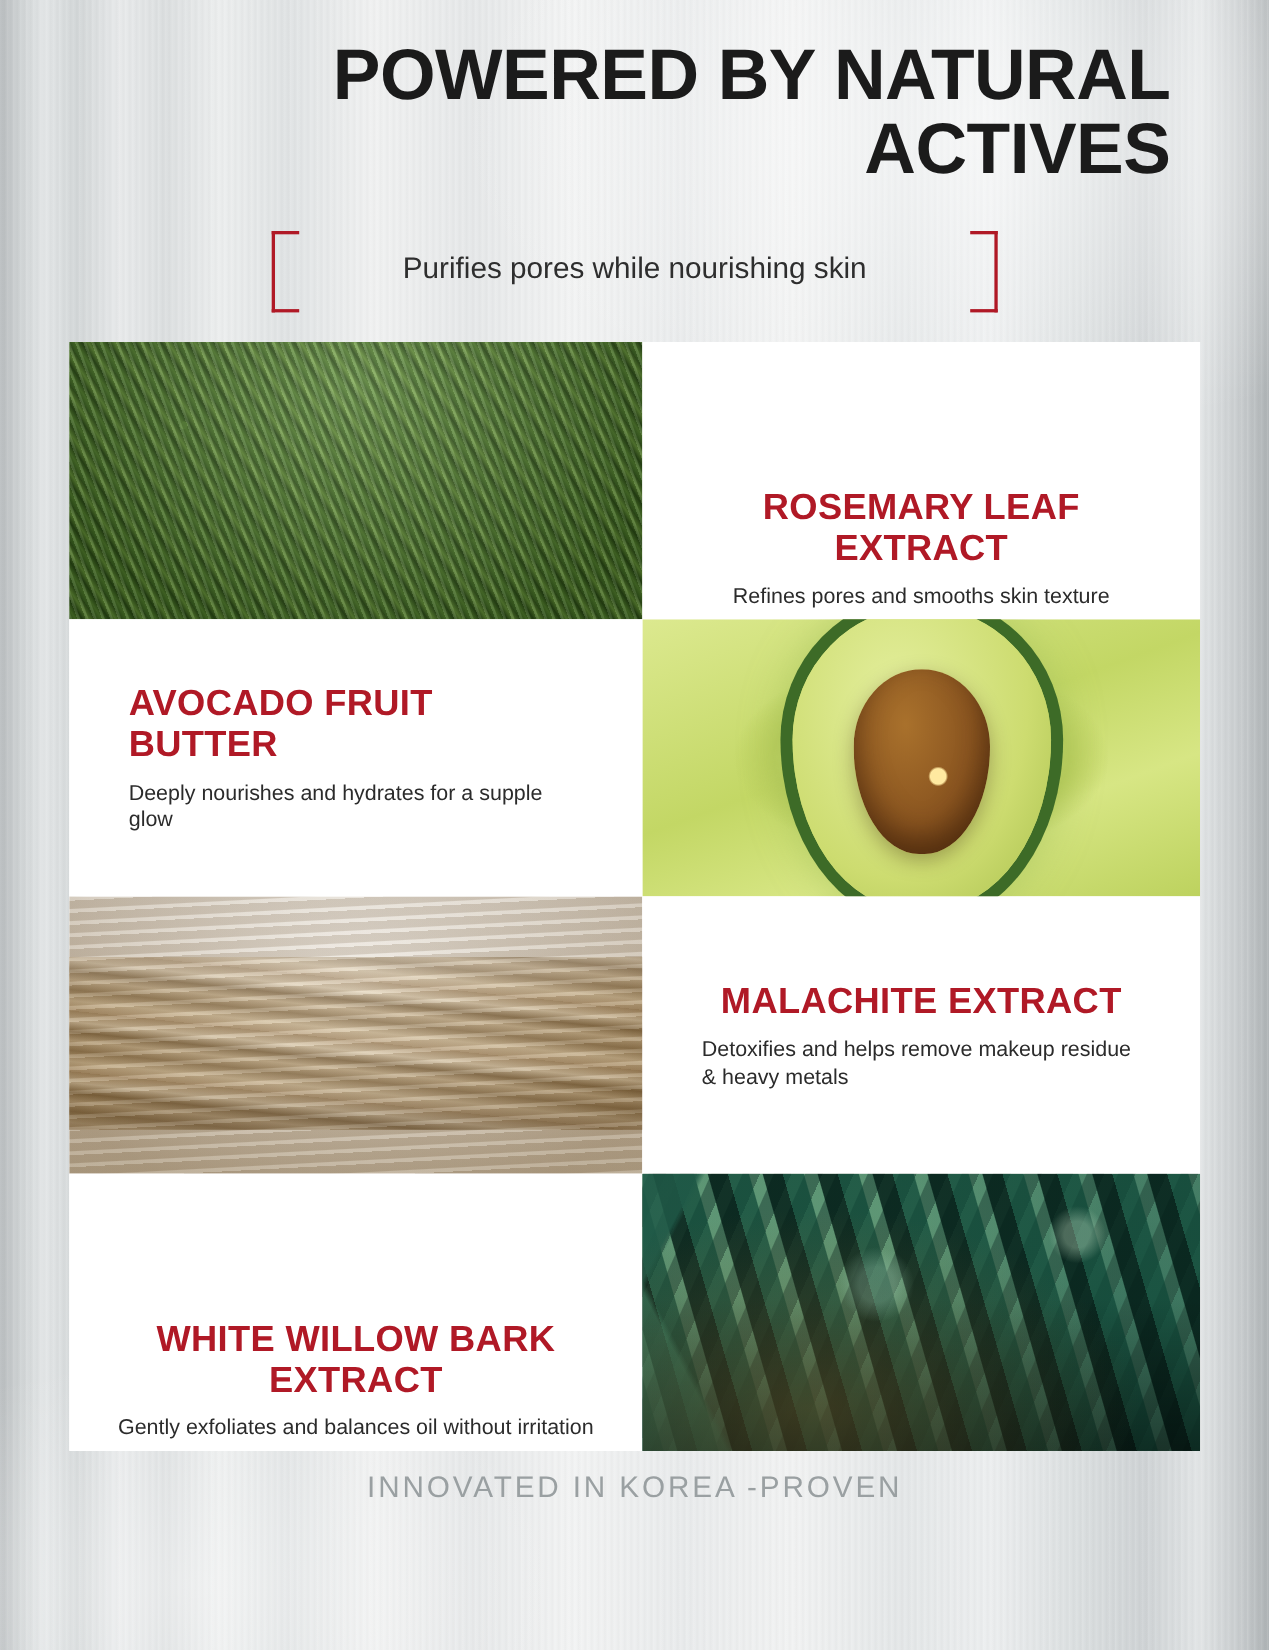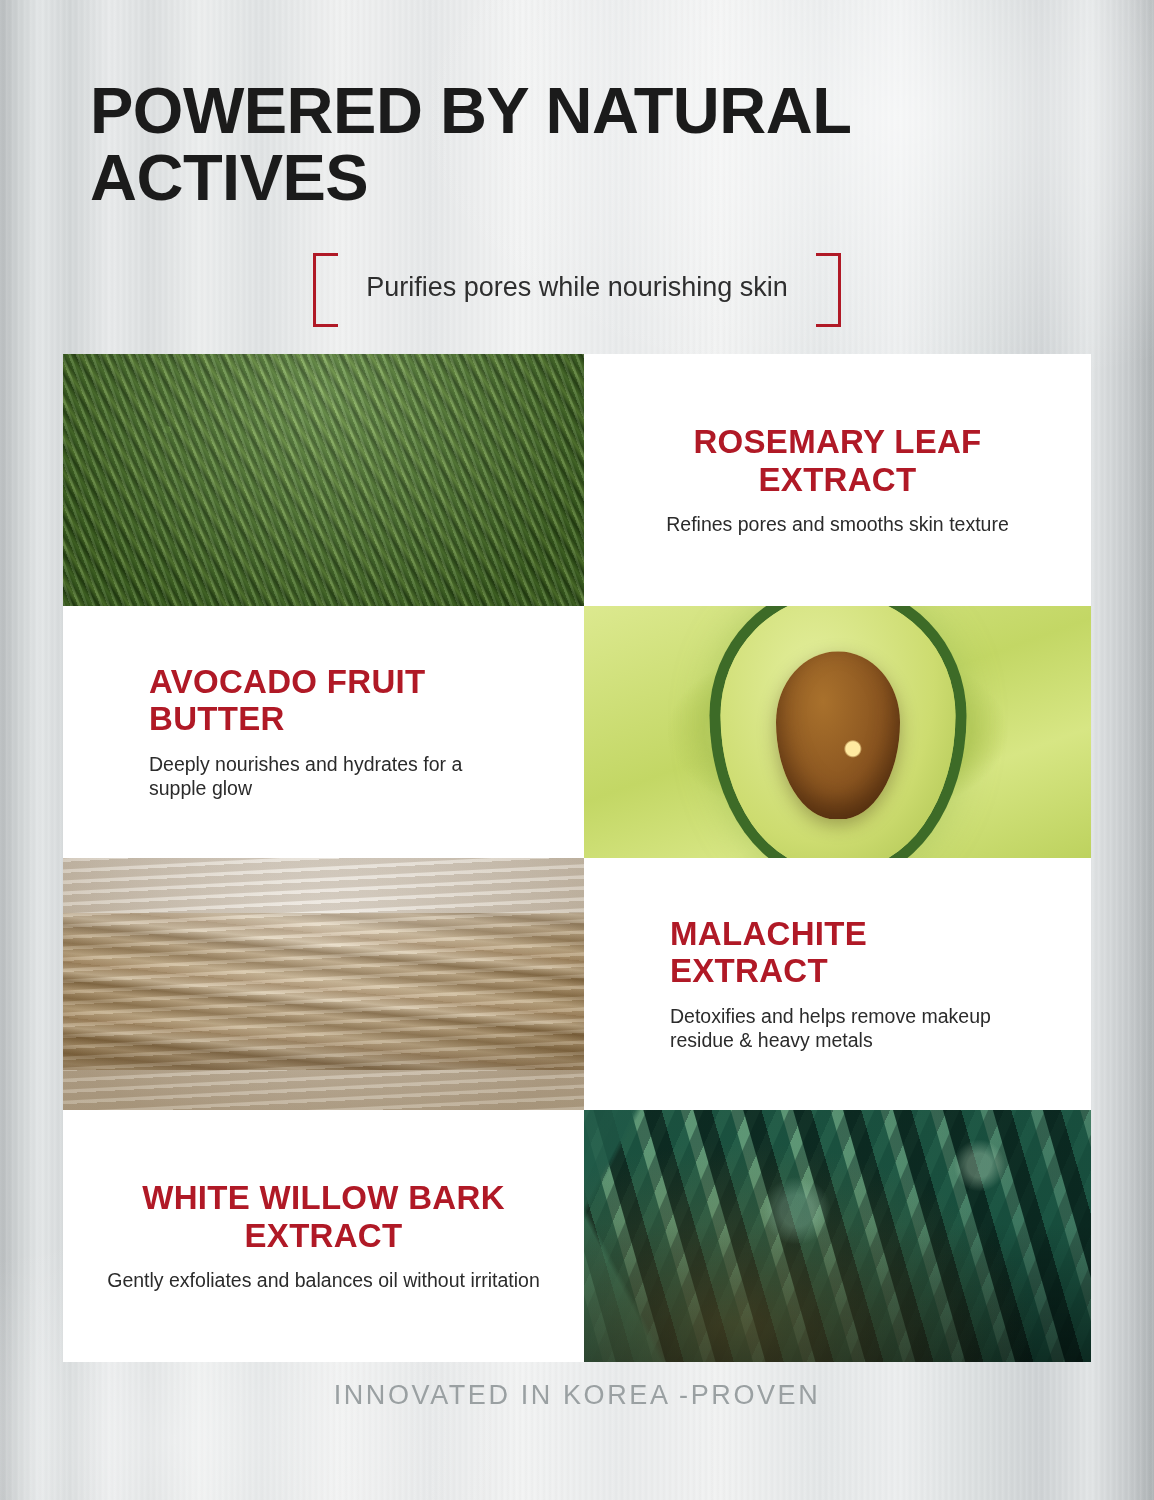--- a/index.html
+++ b/index.html
@@ -37,31 +37,31 @@
     pointer-events: none;
   }
 
   .content {
     position: relative;
     z-index: 2;
   }
 
   
   .headline {
-    text-align: left;
+    text-align: right;
     font-size: 65px;
     line-height: 1.03;
     font-weight: bold;
     color: #1b1b1b;
     letter-spacing: -0.5px;
-    padding: 78px 90px 0 90px;
+    padding: 35px 90px 0 90px;
   }
   .sub-wrap {
     position: relative;
-    width: 528px;
+    width: 660px;
     margin: 36px auto 0 auto;
     height: 78px;
   }
   .subtitle {
     text-align: center;
     font-size: 27px;
     color: #2e2e2e;
     line-height: 78px;
     font-weight: 400;
   }
@@ -92,25 +92,26 @@
     background: #ffffff;
     display: flex;
     flex-direction: column;
     justify-content: center;
     box-sizing: border-box;
   }
   .text-cell.center {
     align-items: center;
     text-align: center;
     padding: 8px 44px;
+    justify-content: flex-end;
   }
   .text-cell.left {
     align-items: center;
     text-align: left;
-    padding: 0 86px;
+    padding: 0 54px;
   }
   .ing-title {
     color: #b01926;
     font-weight: bold;
     font-size: 33px;
     line-height: 1.13;
     letter-spacing: 0.3px;
     margin-bottom: 14px;
   }
   .ing-desc {

